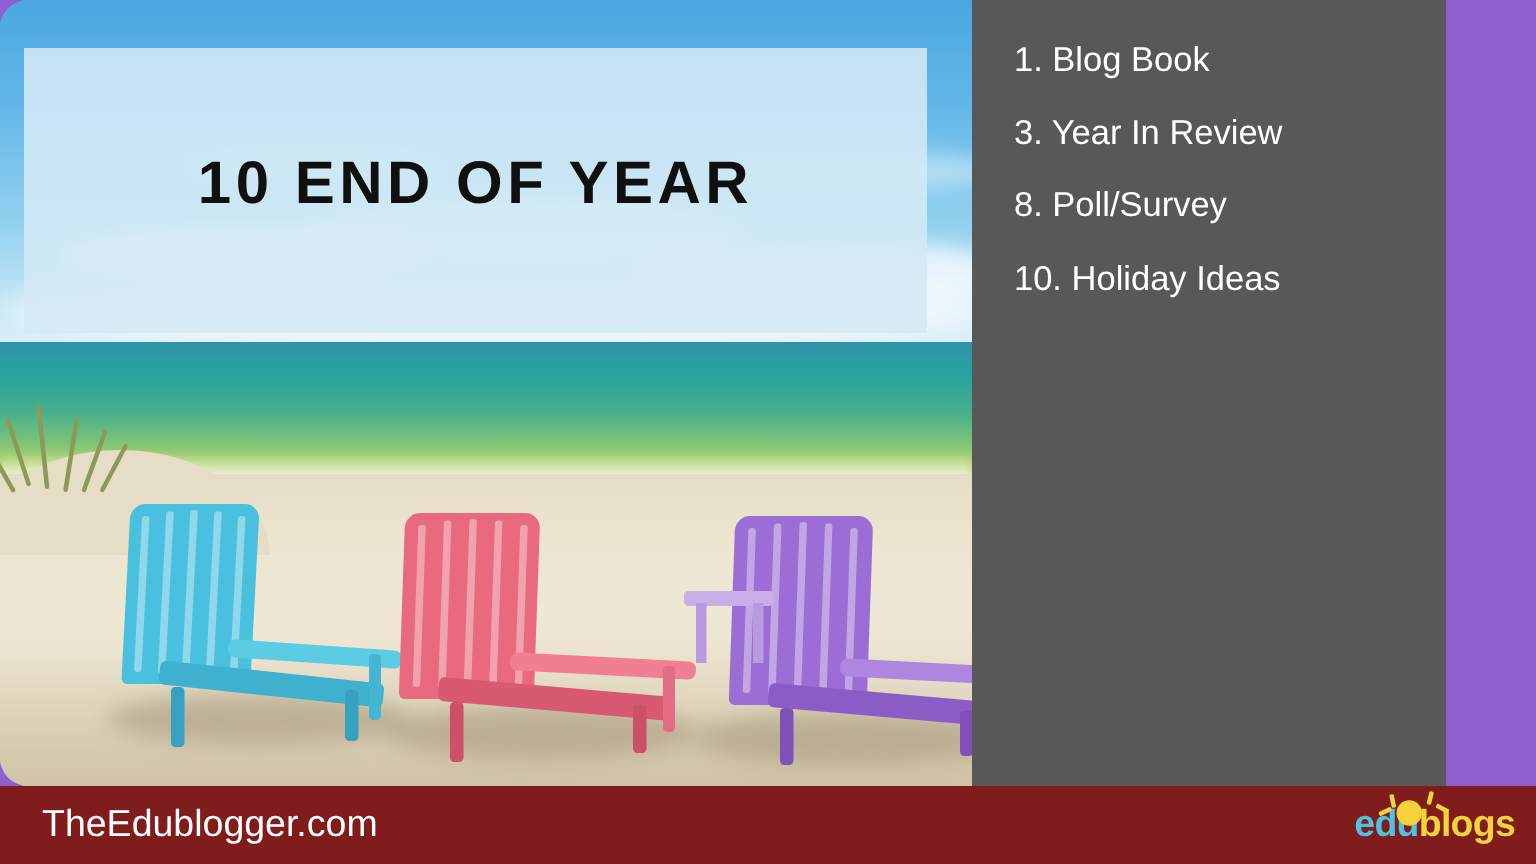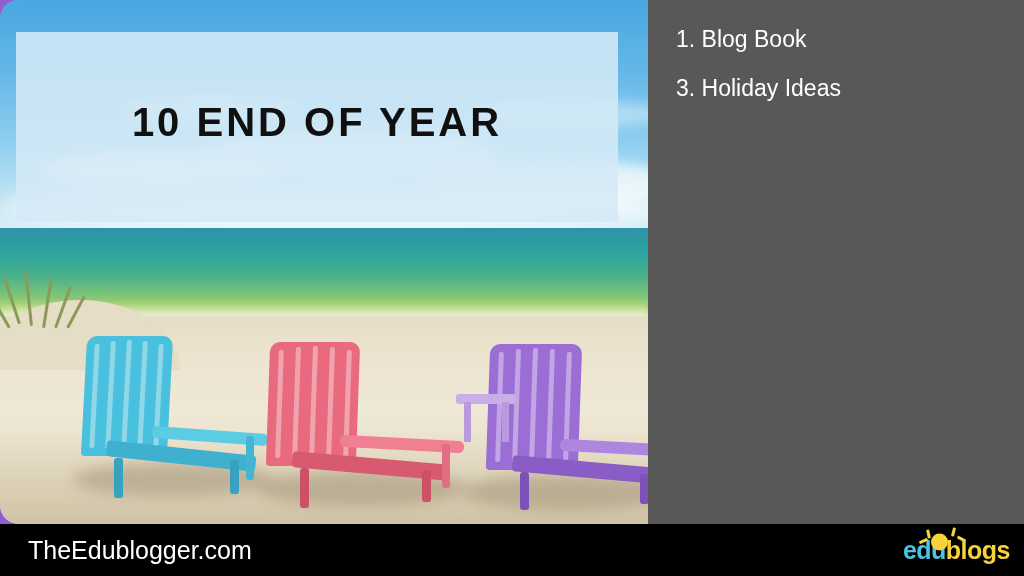--- a/index.html
+++ b/index.html
@@ -112,38 +112,38 @@
   }
   .title-line3 {
     font-size:40px; font-weight:bold; color:#9a5fd0;
     letter-spacing:4px; line-height:1.18;
   }
 
   
   .list-panel {
     position:absolute;
     left:648px; top:0;
-    width:376px; height:524px;
+    width:316px; height:524px;
     background:#585858;
     padding:28px 0 0 28px;
   }
   .list-item {
     color:#ffffff;
     font-size:23px;
     line-height:1;
     margin-bottom:25.5px;
     white-space:nowrap;
   }
 
   
   .footer {
     position:absolute;
     left:0; top:524px;
     width:1024px; height:52px;
-    background:#000000;
+    background:#7f1d1d;
   }
   .footer-text {
     position:absolute;
     left:28px; top:50%;
     transform:translateY(-50%);
     color:#ffffff;
     font-size:25px;
   }
   .logo {
     position:absolute;
@@ -247,21 +247,23 @@
       <div style="position:absolute;left:34px;top:58px;width:7px;height:40px;background:#b99ade;"></div>
     </div>
 
     <div class="title-box">
       <div class="title-line1">10 END OF YEAR</div>
     </div>
   </div>
 
   <div class="list-panel">
     <div class="list-item">1. Blog Book</div>
-    <div class="list-item">3. Holiday Ideas</div>
+    <div class="list-item">3. Year In Review</div>
+    <div class="list-item">8. Poll/Survey</div>
+    <div class="list-item">10. Holiday Ideas</div>
   </div>
 
   <div class="footer">
     <div class="footer-text">TheEdublogger.com</div>
     <div class="logo">
       <span class="sun"></span>
       <span class="ray" style="right:82px;top:4px;width:9px;height:3px;transform:rotate(-25deg);"></span>
       <span class="ray" style="right:80px;top:-6px;width:3px;height:9px;transform:rotate(-12deg);"></span>
       <span class="ray" style="right:55px;top:-8px;width:3px;height:9px;transform:rotate(14deg);"></span>
       <span class="ray" style="right:44px;top:2px;width:9px;height:3px;transform:rotate(28deg);"></span>

